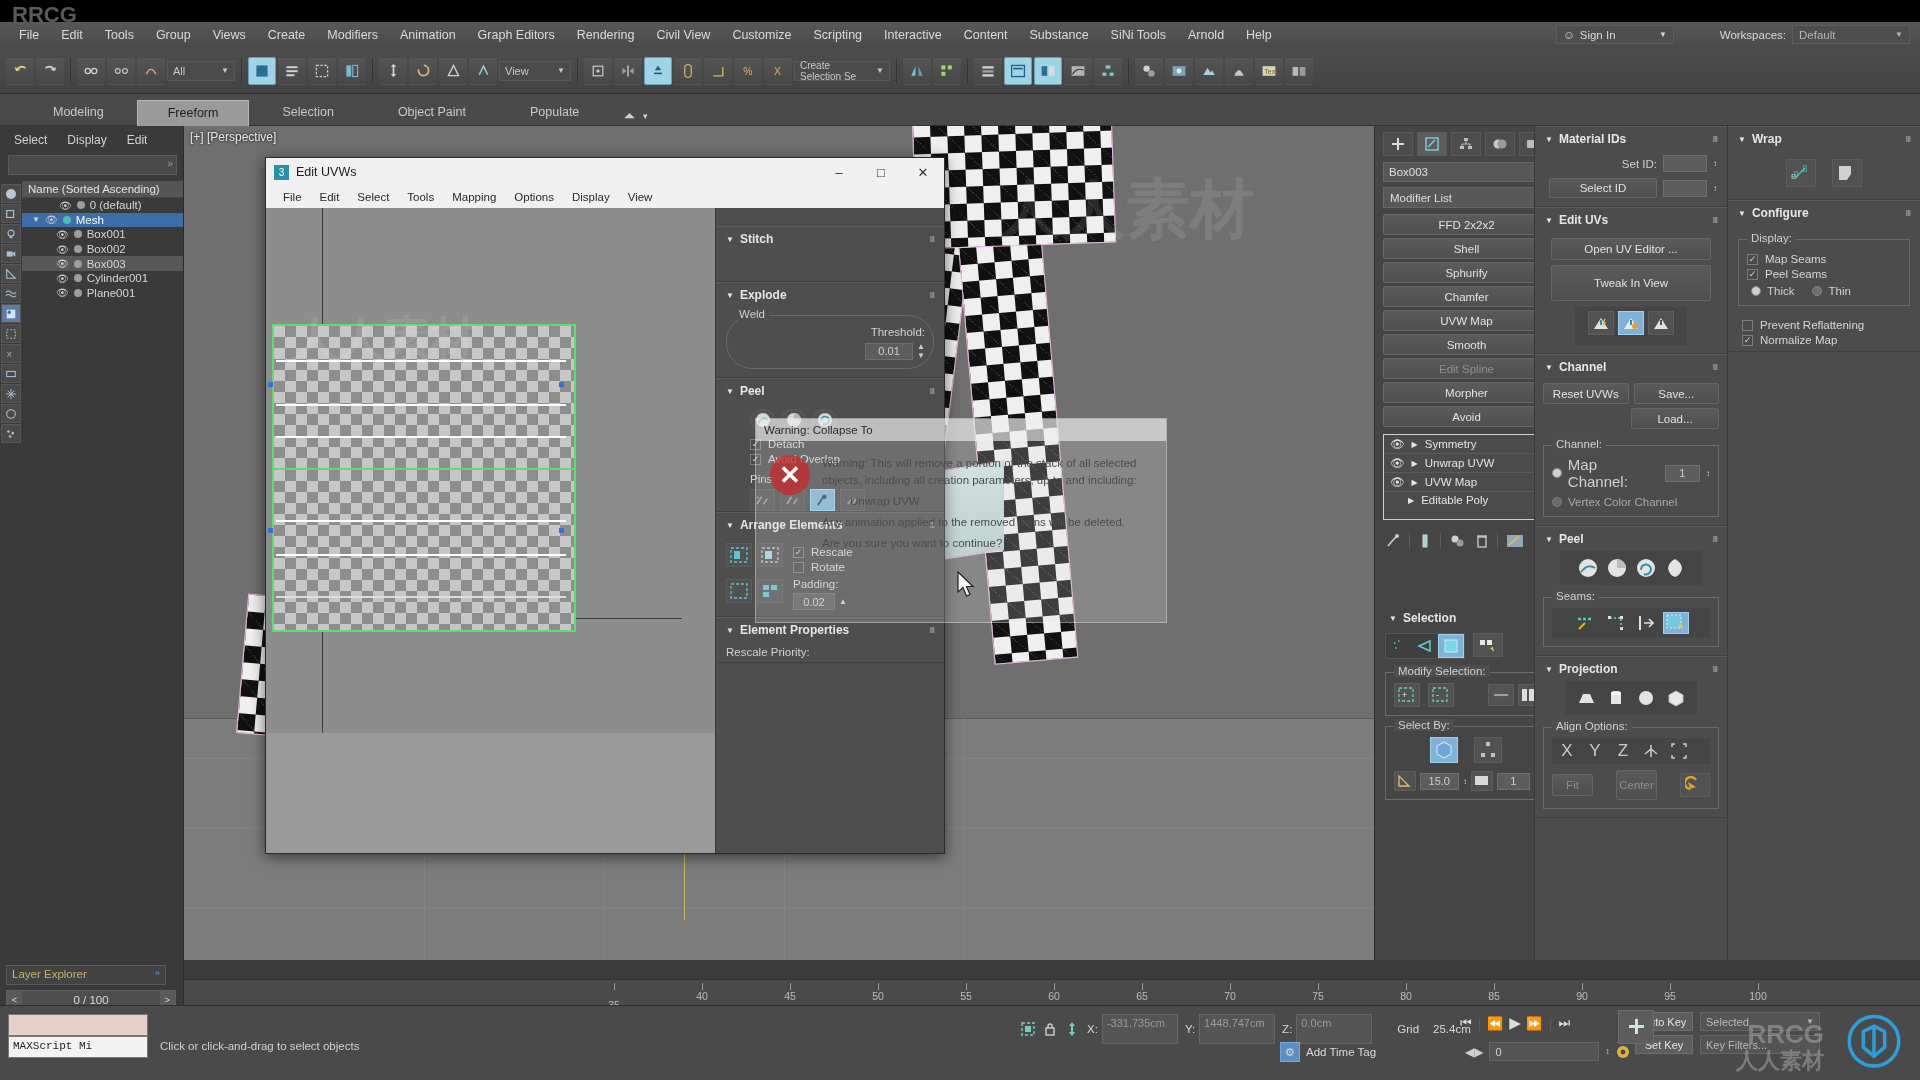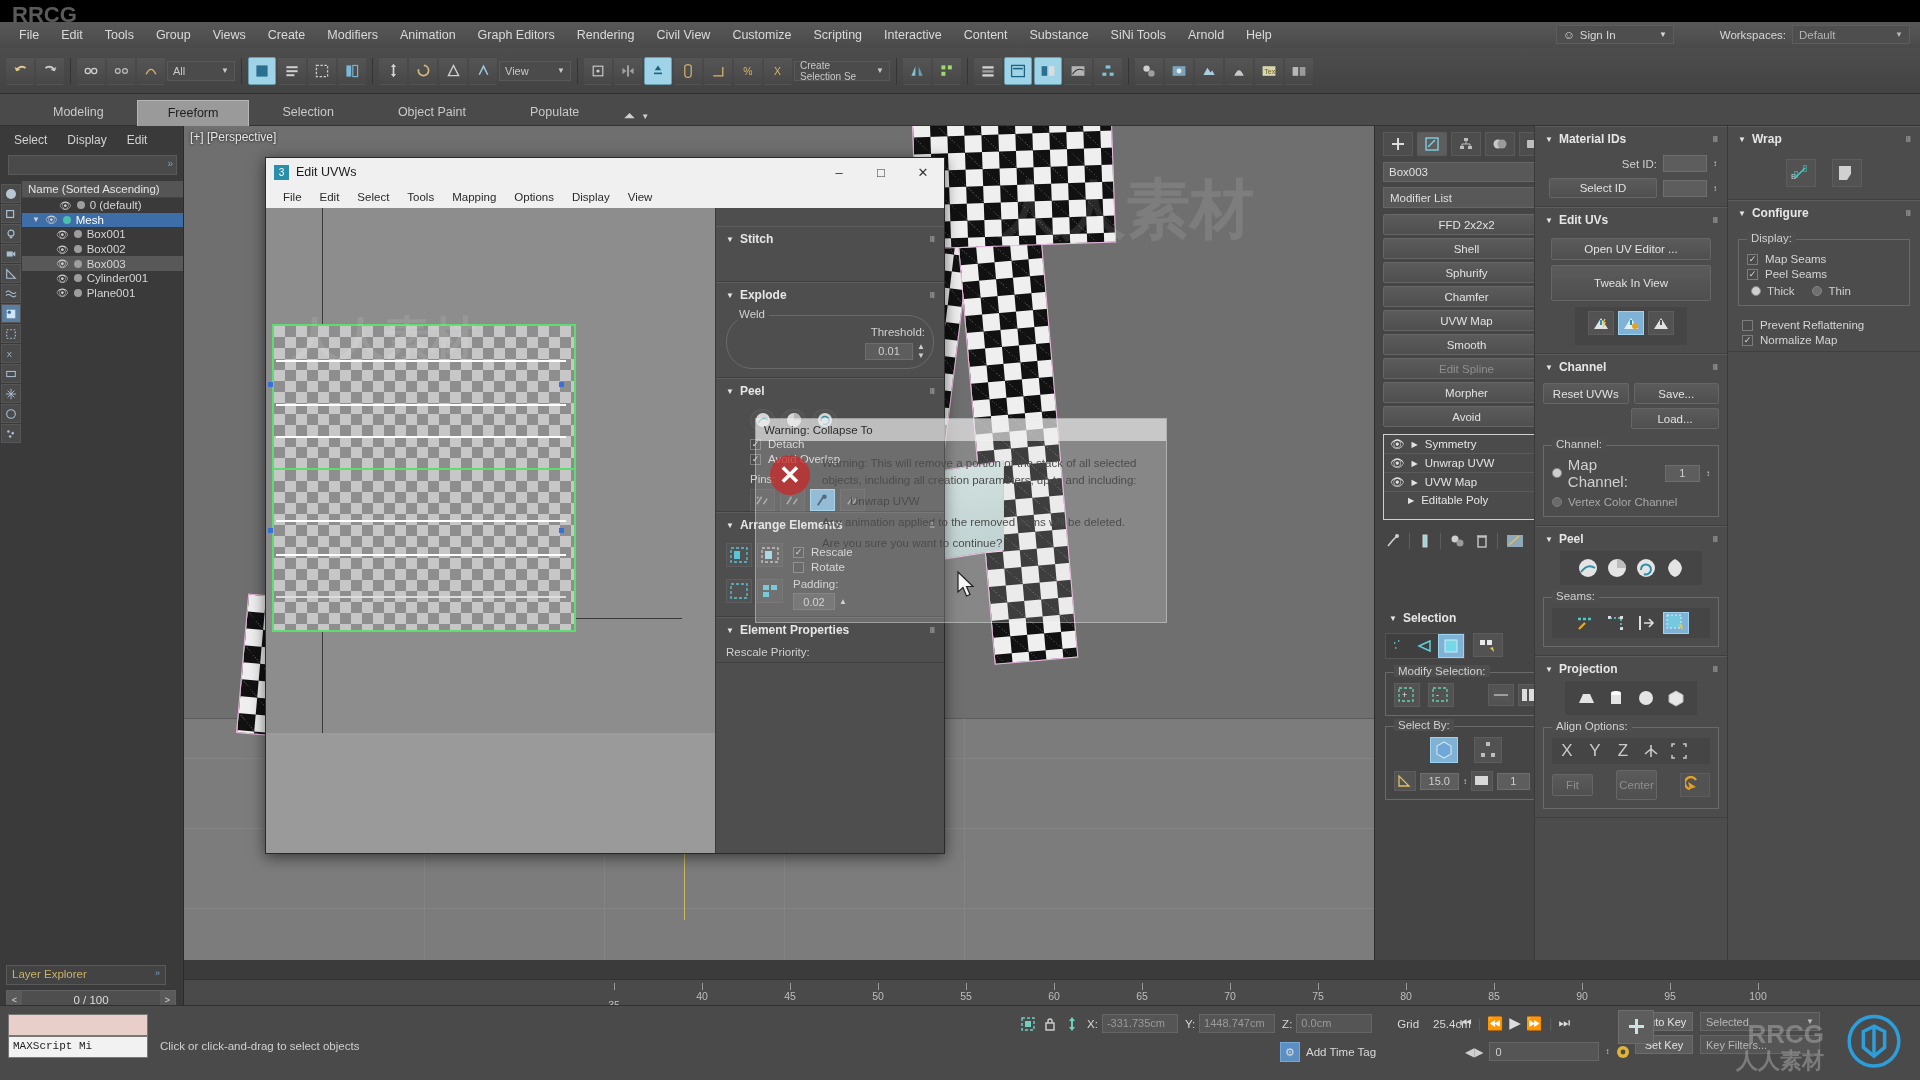--- a/index.html
+++ b/index.html
@@ -142,21 +142,21 @@
   .tl-ruler { position:relative; height:26px; margin-left:430px;}
   .tl-ruler i { position:absolute; top:3px; width:1px; height:7px; background:#9a9a9a;}
   .tl-ruler b { position:absolute; top:10px; font-size:10.5px; color:#bdbdbd; font-weight:normal; transform:translateX(-50%);}
   .statusbar { position:absolute; left:0; right:0; bottom:0; height:75px; background:#4a4a4a; border-top:1px solid #303030;}
   .sb-script { position:absolute; left:8px; top:8px; width:140px; }
   .sb-script .pink { height:22px; background:#e8cfc9; border:1px solid #777;}
   .sb-script .mx { height:22px; background:#f2f2f2; border:1px solid #777; color:#222; font-family:"Liberation Mono", monospace; font-size:11px; padding:3px 4px;}
   .sb-prompt { position:absolute; left:160px; top:34px; font-size:11.5px; color:#d0d0d0;}
   .sb-coords { position:absolute; left:1020px; top:8px; display:flex; align-items:center; gap:7px;}
   .cfield { display:flex; align-items:center; gap:4px; font-size:11.5px; color:#d8d8d8;}
-  .cfield .v { width:76px; height:19px; background:#555; border:1px solid #666; color:#9a9a9a; font-size:11px; padding:2px 4px;}
+  .cfield .v { width:76px; height:30px; background:#555; border:1px solid #666; color:#9a9a9a; font-size:11px; padding:2px 4px;}
   .addtag { position:absolute; left:1280px; top:36px; display:flex; align-items:center; gap:6px; font-size:11.5px; color:#d8d8d8;}
   .addtag .ic { width:20px; height:20px; background:#5b8fc4; border:1px solid #77a9d8; display:flex; align-items:center; justify-content:center; font-size:11px;}
   .playback { position:absolute; left:1460px; top:8px; display:flex; align-items:center; gap:6px; color:#dcdcdc; font-size:13px;}
   .framebox { position:absolute; left:1465px; top:36px; display:flex; align-items:center; gap:6px;}
   .framebox .fv { width:110px; height:19px; background:#555; border:1px solid #666; color:#cfcfcf; font-size:11px; padding:2px 5px; display:flex; align-items:center;}
   .keys { position:absolute; left:1635px; top:6px; display:flex; flex-direction:column; gap:4px;}
   .kbtn { width:58px; height:19px; background:#5d5d5d; border:1px solid #6d6d6d; font-size:11px; color:#e2e2e2; display:flex; align-items:center; justify-content:center;}
   .selset { position:absolute; left:1700px; top:6px; display:flex; flex-direction:column; gap:4px;}
   .selset .sv { width:120px; height:19px; background:#555; border:1px solid #666; color:#b8b8b8; font-size:11px; display:flex; align-items:center; padding:0 5px;}
   .selset .sv .cv { margin-left:auto; font-size:8px;}

